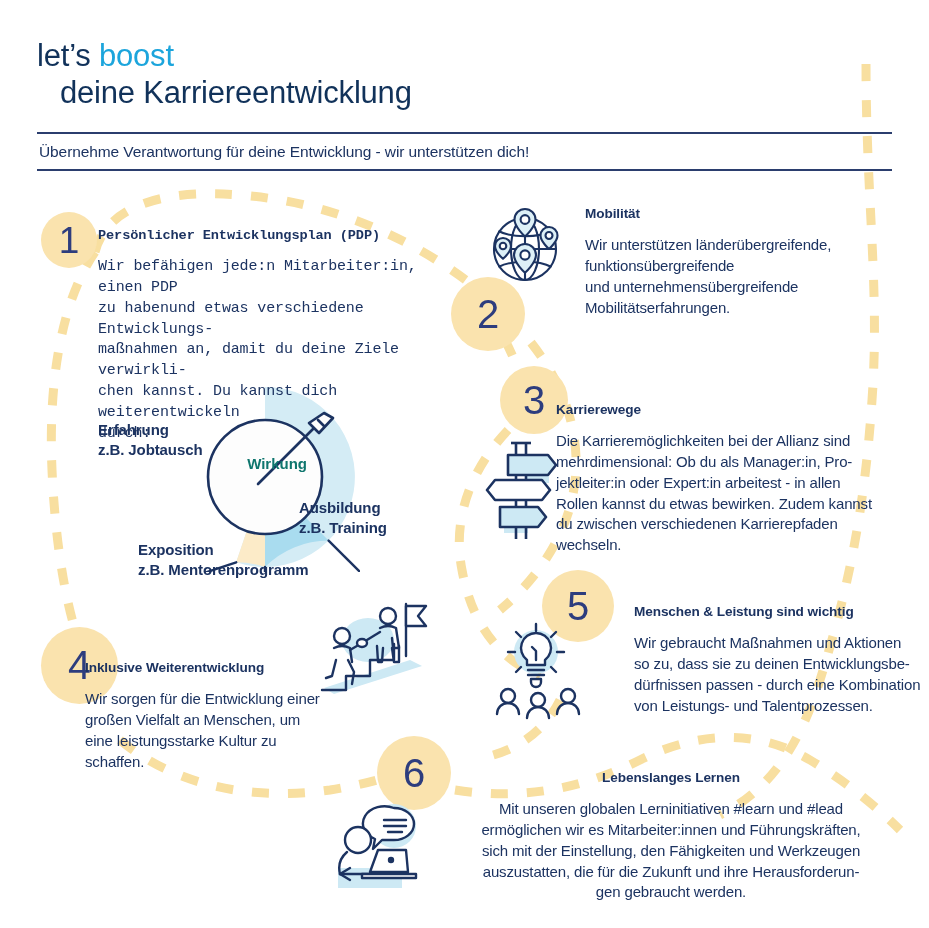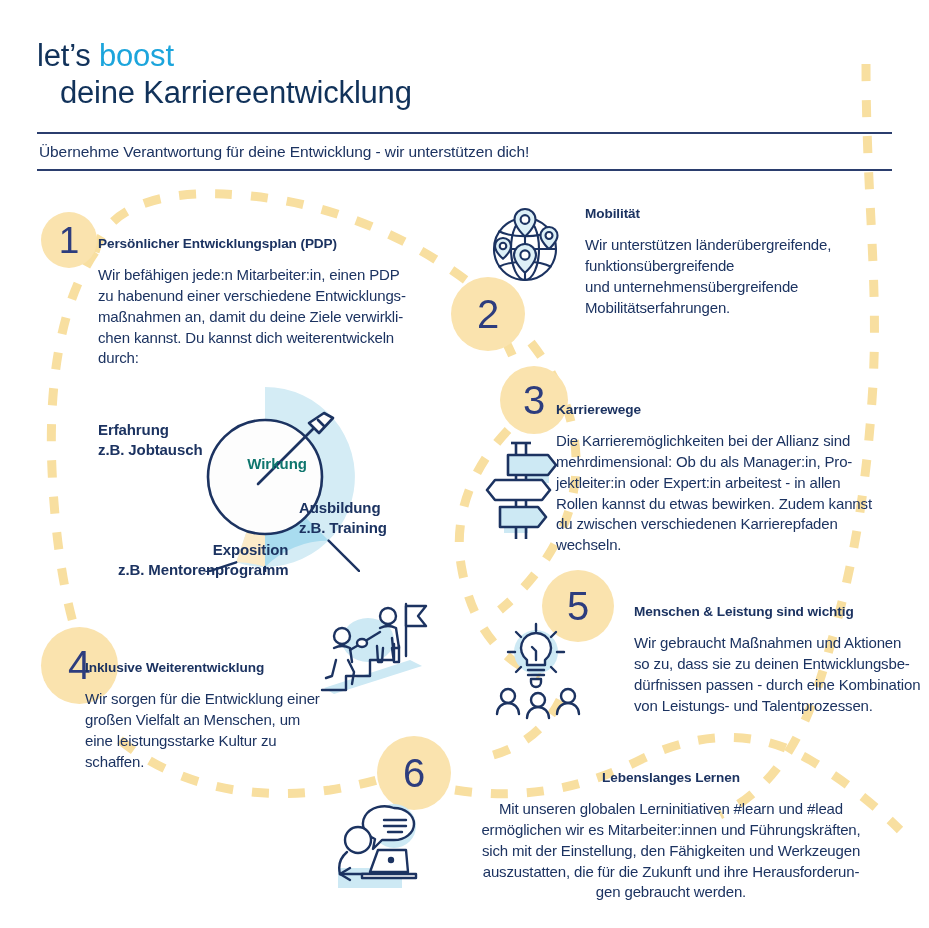--- a/index.html
+++ b/index.html
@@ -122,21 +122,21 @@
     position: absolute;
     font-size: 15px;
     font-weight: bold;
     color: #1C3361;
     line-height: 1.33;
     z-index: 4;
     letter-spacing: -0.1px;
   }
   .donut-label .ln { display: block; white-space: nowrap; }
   #lbl-erfahrung { left: 98px;  top: 420px; }
-  #lbl-exposition { left: 118px; top: 540px; text-align: right; }
+  #lbl-exposition { left: 138px; top: 540px; }
   #lbl-ausbildung { left: 299px; top: 498px; text-align: left; }
   #wirkung-text {
     position: absolute;
     left: 225px;
     top: 455px;
     width: 82px;
     text-align: right;
     font-size: 15px;
     font-weight: bold;
     color: #0f766e;
@@ -192,25 +192,25 @@
   <div class="num-circle" style="left:451px; top:277px; width:74px; height:74px; font-size:40px;">2</div>
 
   <div class="num-circle" style="left:500px; top:366px; width:68px; height:68px; font-size:40px;">3</div>
 
   <div class="num-circle" style="left:41px; top:627px; width:77px; height:77px; font-size:41px;">4</div>
 
   <div class="num-circle" style="left:542px; top:570px; width:72px; height:72px; font-size:40px;">5</div>
 
   <div class="num-circle" style="left:377px; top:736px; width:74px; height:74px; font-size:40px;">6</div>
 
-  <div class="item" style="left:98px; top:236px; width:360px;">
+  <div class="item" style="left:98px; top:228px; width:360px;font-family:Liberation Mono, monospace;">
     <div class="item-title">Persönlicher Entwicklungsplan  (PDP)</div>
     <div class="item-body">
       <span class="ln">Wir befähigen jede:n Mitarbeiter:in, einen PDP</span>
-      <span class="ln">zu habenund einer verschiedene Entwicklungs-</span>
+      <span class="ln">zu habenund etwas verschiedene Entwicklungs-</span>
       <span class="ln">maßnahmen an, damit du deine Ziele verwirkli-</span>
       <span class="ln">chen kannst. Du kannst dich weiterentwickeln</span>
       <span class="ln">durch:</span>
     </div>
   </div>
 
   <div id="donut-wrap">
     <svg width="190" height="190" viewBox="0 0 190 190" xmlns="http://www.w3.org/2000/svg">
 
       <path d="M95 95 L95 5 A90 90 0 1 1 66.2 180.3 Z" fill="#D4ECF5"></path>

